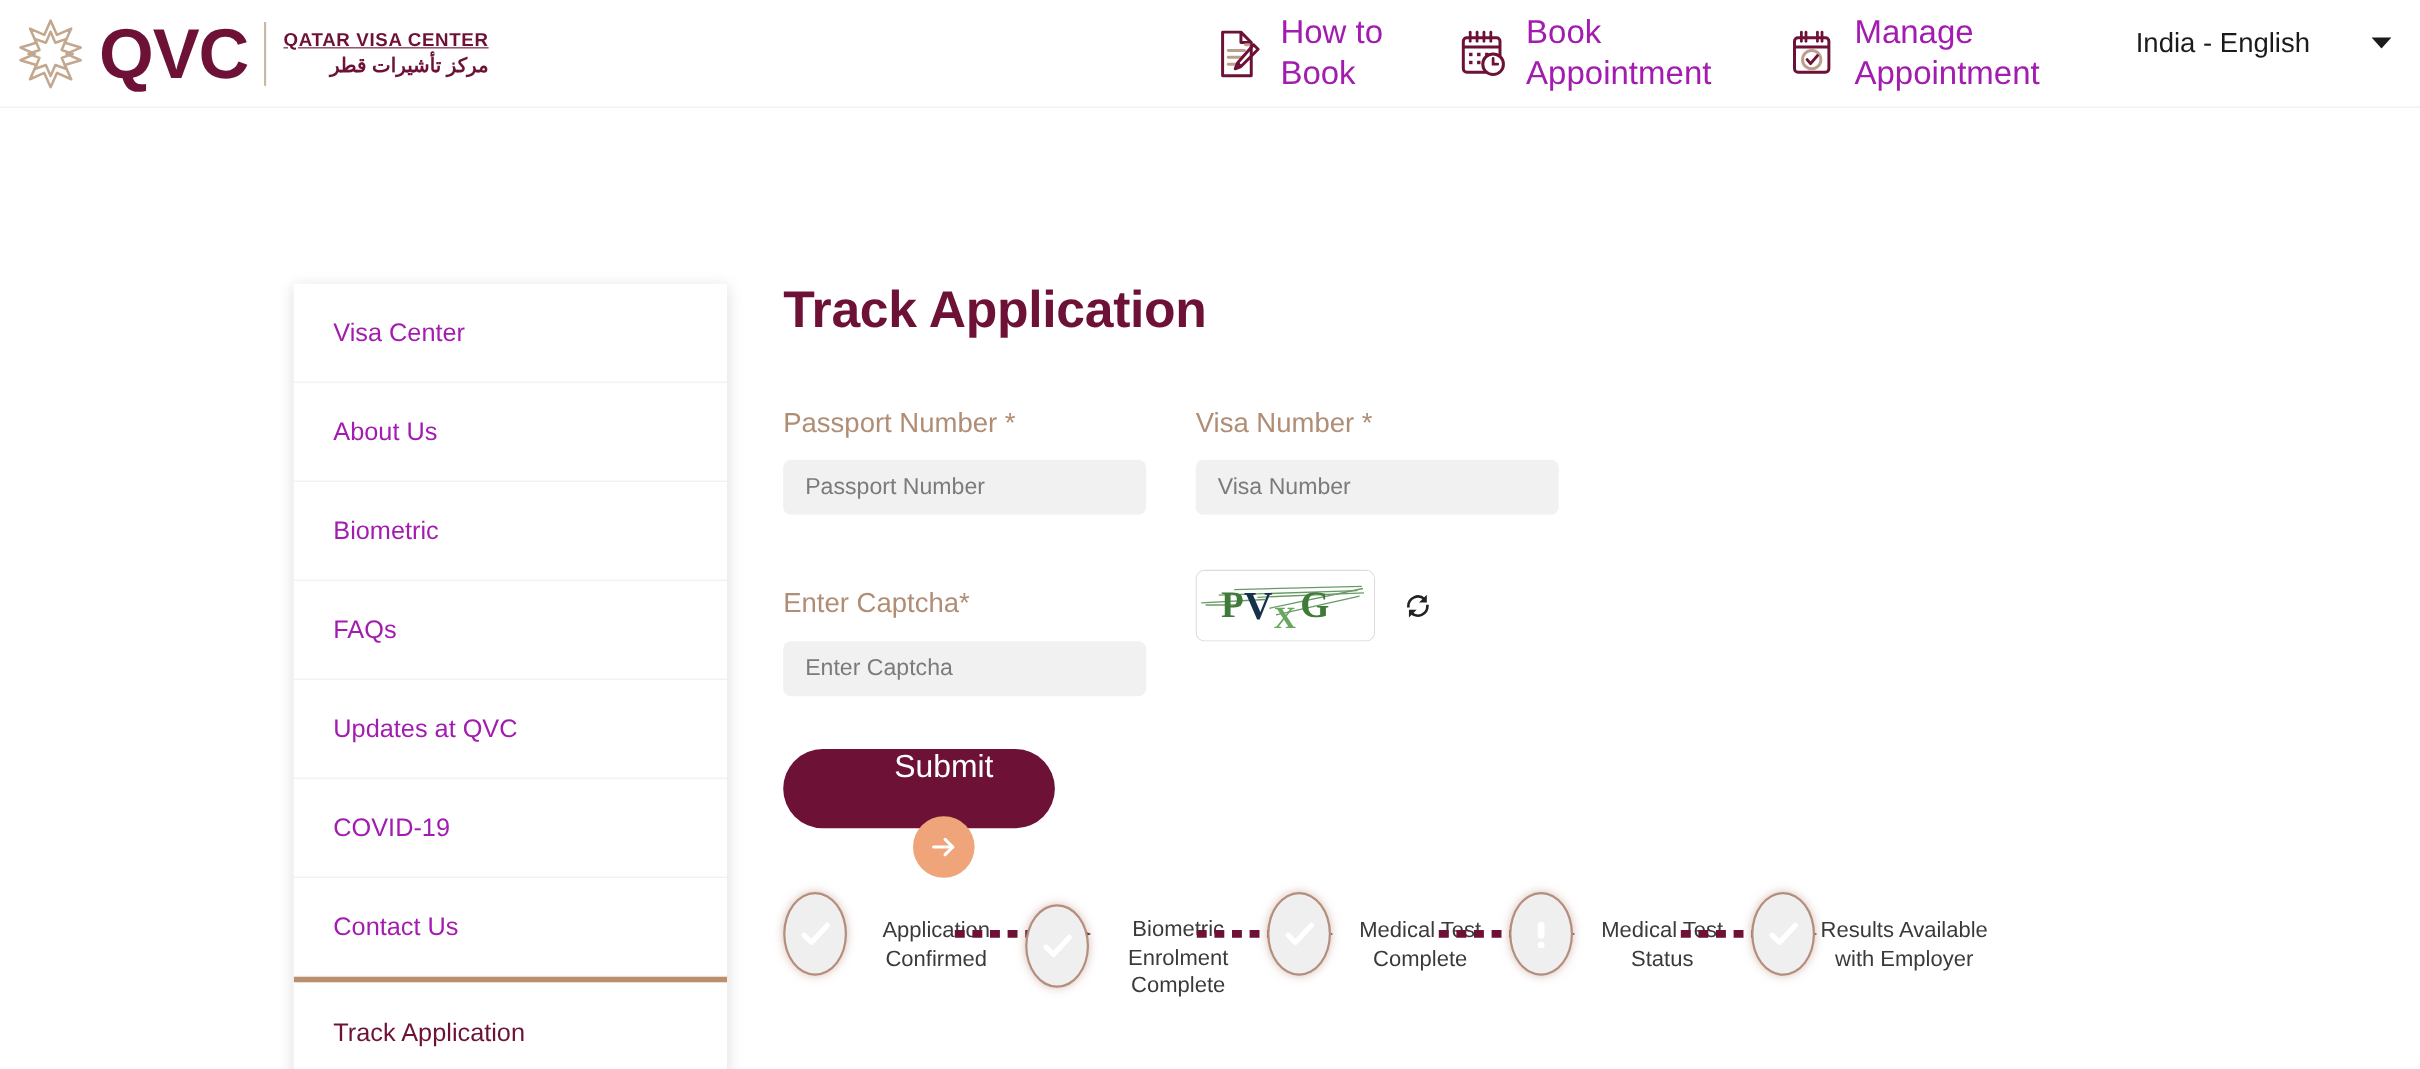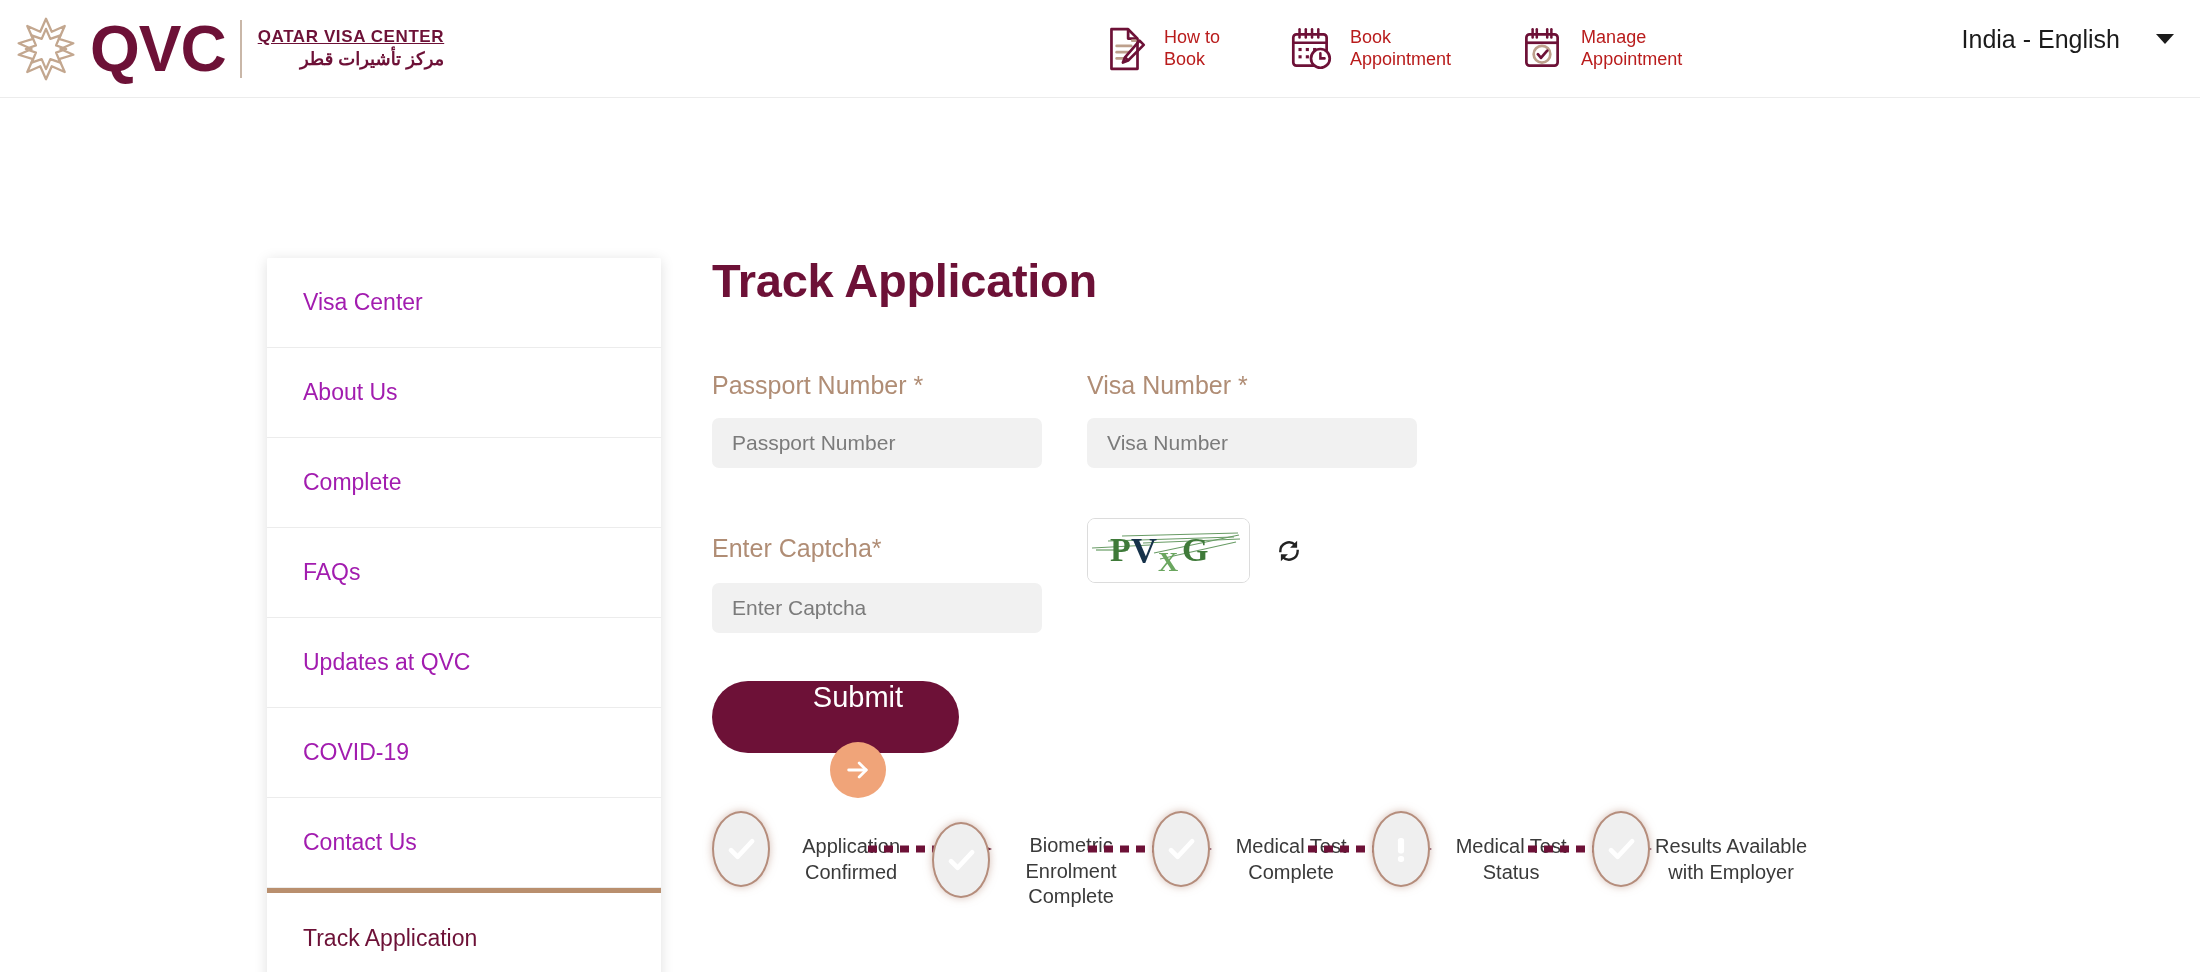--- a/index.html
+++ b/index.html
@@ -73,35 +73,35 @@
   }
   .nav-item {
     display: flex;
     align-items: center;
     gap: 14px;
     cursor: pointer;
     text-decoration: none;
   }
   .nav-icon { width: 50px; height: 50px; flex: 0 0 auto; }
   .nav-label {
-    font-size: 18px;
-    color: #b91c1c;
+    font-size: 30px;
+    color: #a21caf;
     line-height: 1.22;
     white-space: pre-line;
     font-family: "Liberation Sans", sans-serif;
   }
 
   .lang-select {
     position: absolute;
     right: 26px;
     top: 0;
     height: 78px;
     display: flex;
     align-items: center;
-    gap: 36px;
+    gap: 56px;
     cursor: pointer;
     justify-content: center;
   }
   .lang-label {
     font-size: 25px;
     color: #1b1b1b;
     font-weight: 400;
   }
   .caret {
     width: 0; height: 0;
@@ -362,21 +362,21 @@
 <div class="page">
 
   <aside class="sidebar">
     <div class="side-item">
         <span>Visa Center</span>
       </div>
     <div class="side-item">
         <span>About Us</span>
       </div>
     <div class="side-item">
-        <span>Complete</span>
+        <span>Biometric</span>
       </div>
     <div class="side-item">
         <span>FAQs</span>
       </div>
     <div class="side-item">
         <span>Updates at QVC</span>
       </div>
     <div class="side-item">
         <span>COVID-19</span>
       </div>

